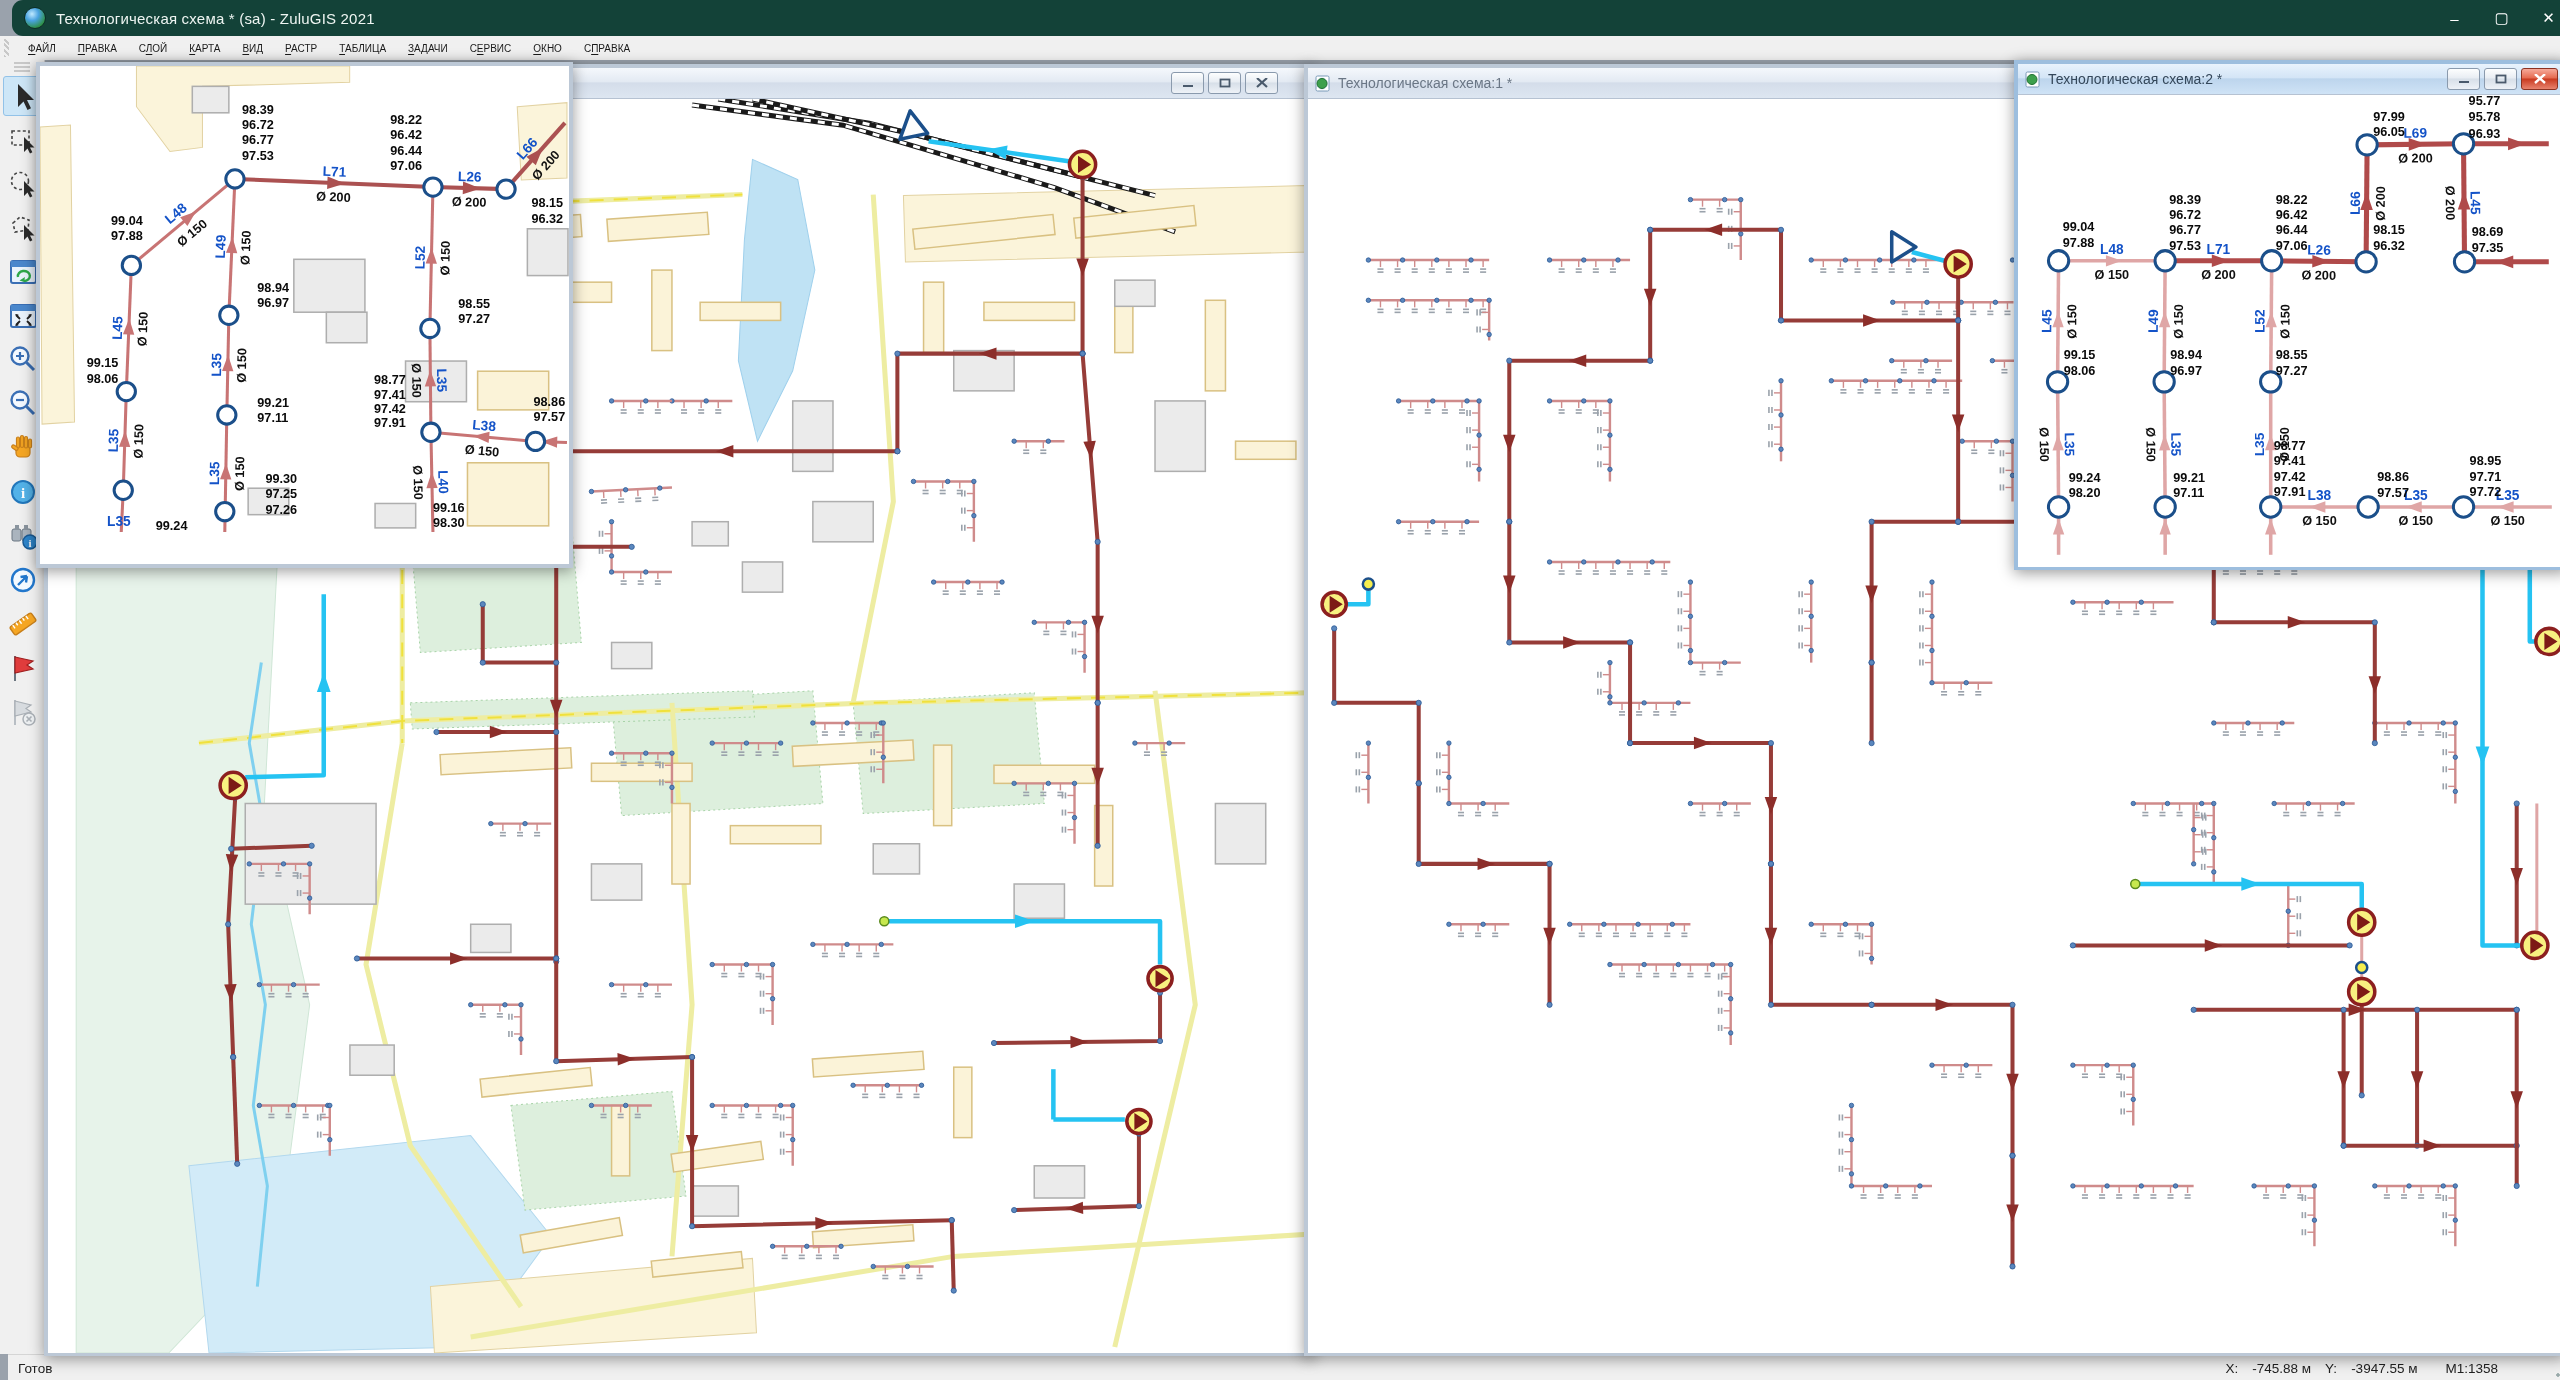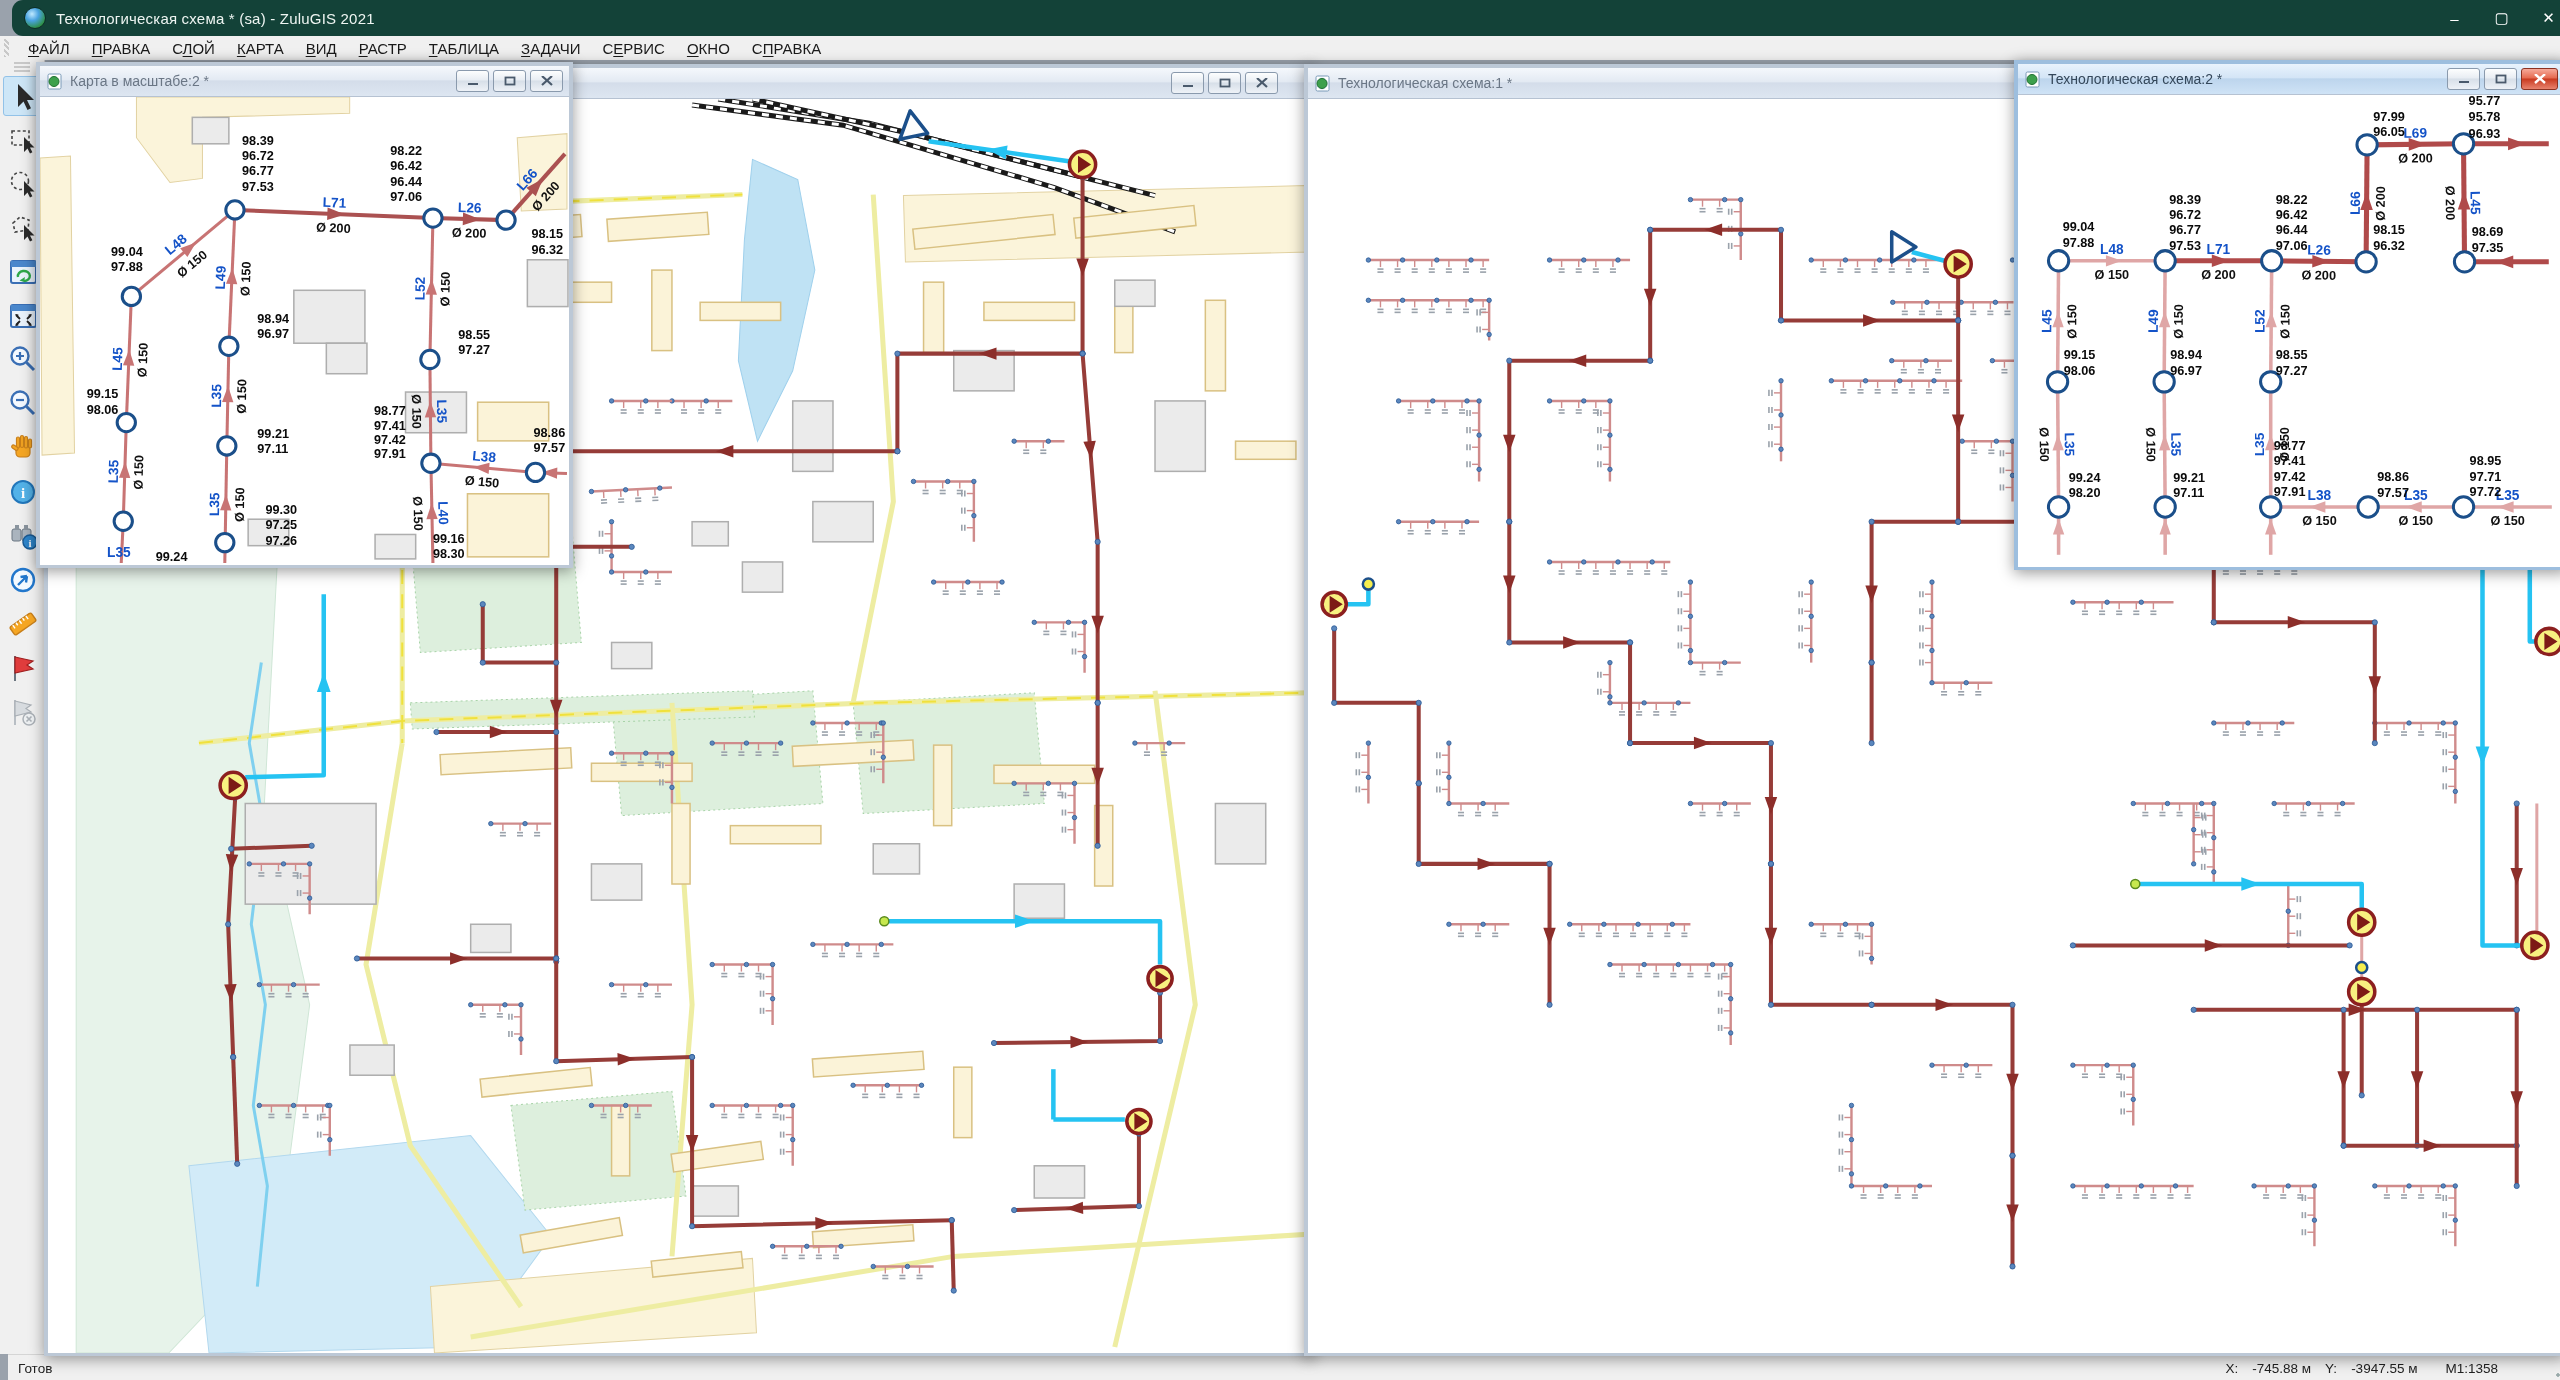--- a/index.html
+++ b/index.html
@@ -3,21 +3,21 @@
 <meta charset="utf-8">
 <style>
   html,body{margin:0;padding:0;}
   body{width:2560px;height:1380px;overflow:hidden;font-family:"Liberation Sans",sans-serif;background:#9aa2ac;position:relative;}
   
   .titlebar{position:absolute;left:12px;top:0;width:2560px;height:36px;background:#134238;display:flex;align-items:center;color:#eef5f2;border-radius:11px;}
   .appicon{width:20px;height:20px;margin:0 10px 0 12px;border-radius:50%;background:radial-gradient(circle at 35% 30%,#bfe9ff 0%,#4aa3e0 35%,#2e8f46 75%,#14632a 100%);border:1px solid #0c2e26;}
   .apptitle{font-size:15px;letter-spacing:.2px;}
   .wc{margin-left:auto;display:flex;height:36px;}
   .wcb{width:47px;height:36px;display:flex;align-items:center;justify-content:center;font-size:15px;color:#fff;}
-  .menubar{position:absolute;left:0;top:36px;width:2560px;height:24px;background:#f0f0f0;border-bottom:1px solid #d8d8d8;display:flex;align-items:center;font-size:15px;color:#1a1a1a;}
+  .menubar{position:absolute;left:0;top:36px;width:2560px;height:24px;background:#f0f0f0;border-bottom:1px solid #d8d8d8;display:flex;align-items:center;font-size:10px;color:#1a1a1a;}
   .menugrip{width:5px;height:18px;margin:0 8px 0 4px;background:repeating-linear-gradient(45deg,#c8c8c8 0 2px,#f0f0f0 2px 4px);}
   .mi{padding:3px 11px;}
   .mi u{text-underline-offset:2px;}
   .workspace{position:absolute;left:0;top:60px;width:2560px;height:1294px;background:#9aa2ac;}
   .toolbar{position:absolute;left:0;top:0;width:44px;height:1294px;background:#f0f0f0;border-right:1px solid #d0d0d0;}
   .tgrip{height:10px;margin:2px 14px;background:repeating-linear-gradient(0deg,#c8c8c8 0 2px,#f0f0f0 2px 4px);}
   .tool{width:38px;height:38px;margin:4px 2px 0 3px;display:flex;align-items:center;justify-content:center;border:1px solid transparent;border-radius:3px;}
   .tool.sel{background:#cde6f7;border-color:#92c2e8;}
   
   .win{position:absolute;background:#fff;border:4px solid #bcc8d6;box-shadow:0 3px 14px rgba(0,0,0,.4);}
@@ -1972,44 +1972,20 @@
           <g>
             <circle cx="1233" cy="539" r="13" class="pumpc"></circle>
             <polygon points="1228.5,530.5 1228.5,547.5 1241.5,539" fill="#7d1a16"></polygon>
           </g>
           <polygon points="-9,-15 -9,15 15,0" transform="translate(589 147) rotate(0)" class="srctri"></polygon>
         </svg>
     </div>
   </div>
 
   <div class="win" style="left:36px;top:2px;width:529px;height:498px;z-index:3;">
-    <div class="tb">
-      <svg class="tbicon" viewBox="0 0 17 17">
-          <rect x="2" y="1" width="13" height="15" rx="1.5" fill="#fff" stroke="#7a9ab8"></rect>
-          <circle cx="8" cy="8.5" r="5" fill="#3da04c" stroke="#1e7030"></circle>
-        </svg>
-      <span class="tbtitle">Карта в масштабе:2 *</span>
-      <span class="tbsp">
-        <span class="wbtn">
-            <svg width="12" height="10">
-              <line x1="1" y1="8" x2="11" y2="8" stroke="#4a5a6c" stroke-width="2"></line>
-            </svg>
-          </span>
-        <span class="wbtn">
-            <svg width="12" height="10">
-              <rect x="1.5" y="1.5" width="9" height="7" fill="none" stroke="#4a5a6c" stroke-width="1.8"></rect>
-            </svg>
-          </span>
-        <span class="wbtn">
-            <svg width="12" height="10">
-              <path d="M1,0 L11,9 M11,0 L1,9" stroke="#4a5a6c" stroke-width="2.2"></path>
-            </svg>
-          </span>
-      </span>
-    </div>
     <div class="wcontent">
       <svg id="svg-map2" viewBox="0 0 521 460" preserveAspectRatio="none">
           <polygon points="95,0 305,0 305,16 160,20 160,80 128,84 95,40" class="blk"></polygon>
           <polygon points="0,60 30,58 34,350 2,352" class="blk"></polygon>
           <polygon points="470,40 519,36 519,110 474,112" class="blk"></polygon>
           <rect x="431" y="300" width="70" height="38" class="bt" transform="rotate(0 466 319)"></rect>
           <rect x="421" y="390" width="80" height="62" class="bt" transform="rotate(0 461 421)"></rect>
           <rect x="250" y="190" width="70" height="52" class="bg2" transform="rotate(0 285 216)"></rect>
           <rect x="282" y="242" width="40" height="30" class="bg2" transform="rotate(0 302 257)"></rect>
           <rect x="150" y="20" width="36" height="26" class="bg2" transform="rotate(0 168 33)"></rect>

